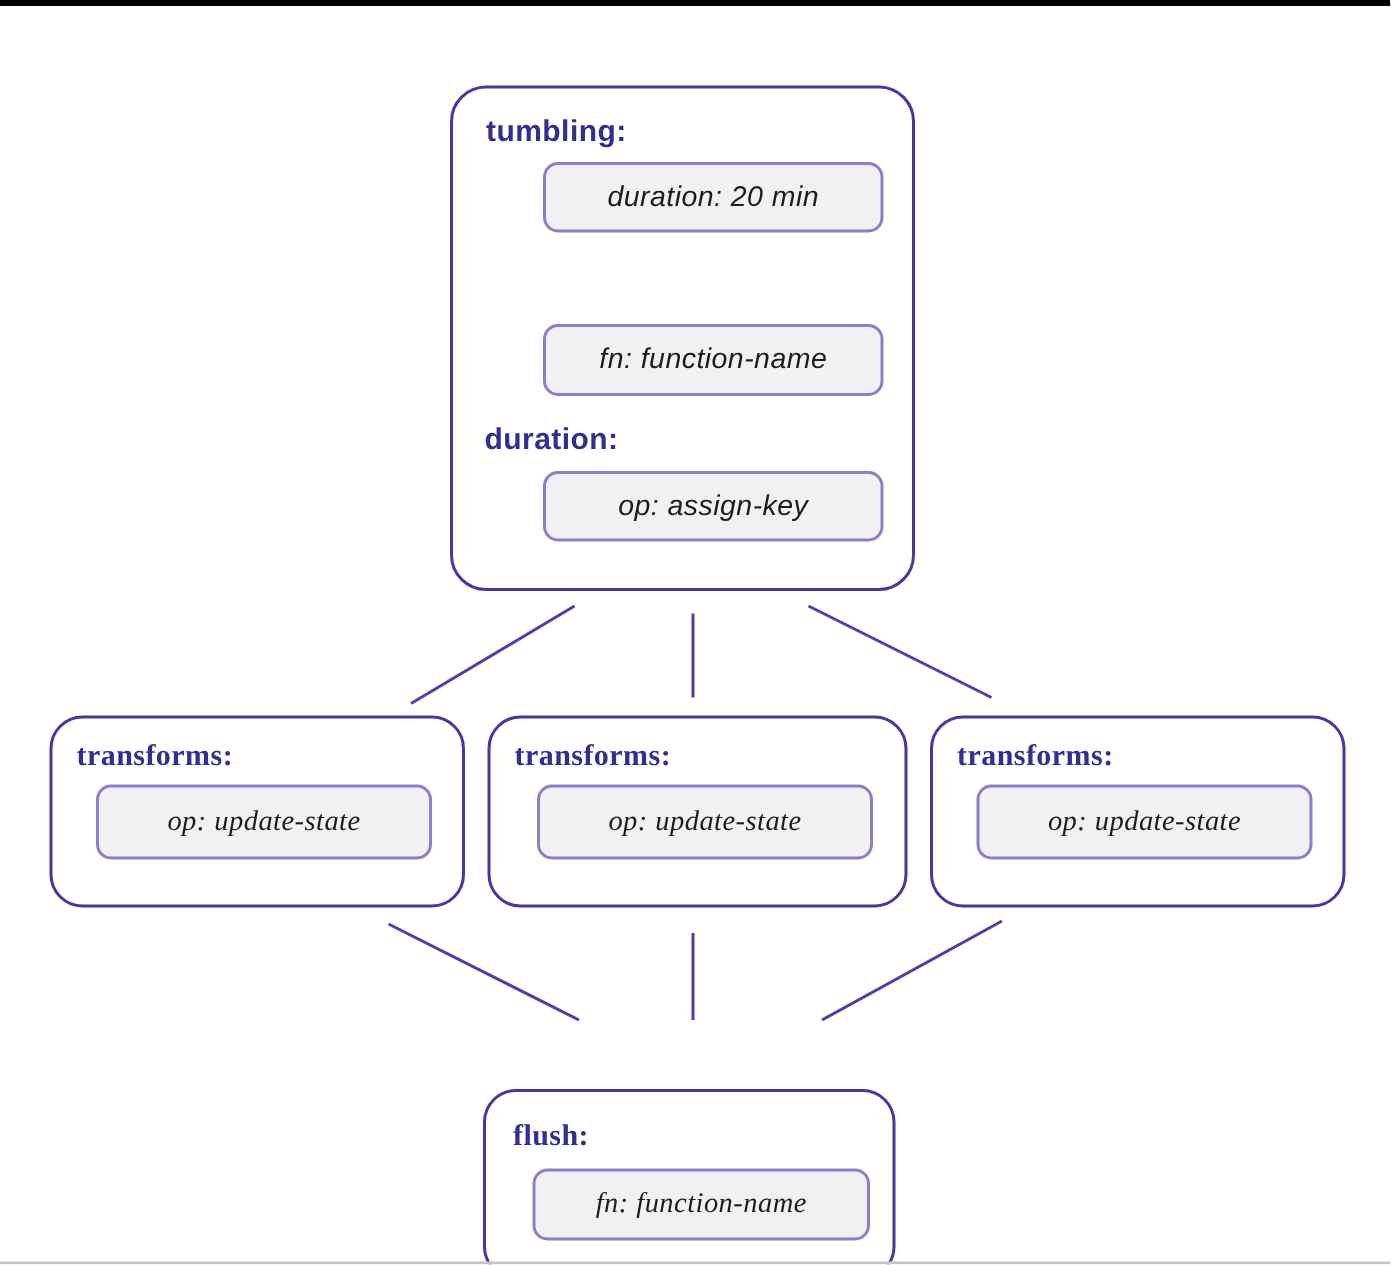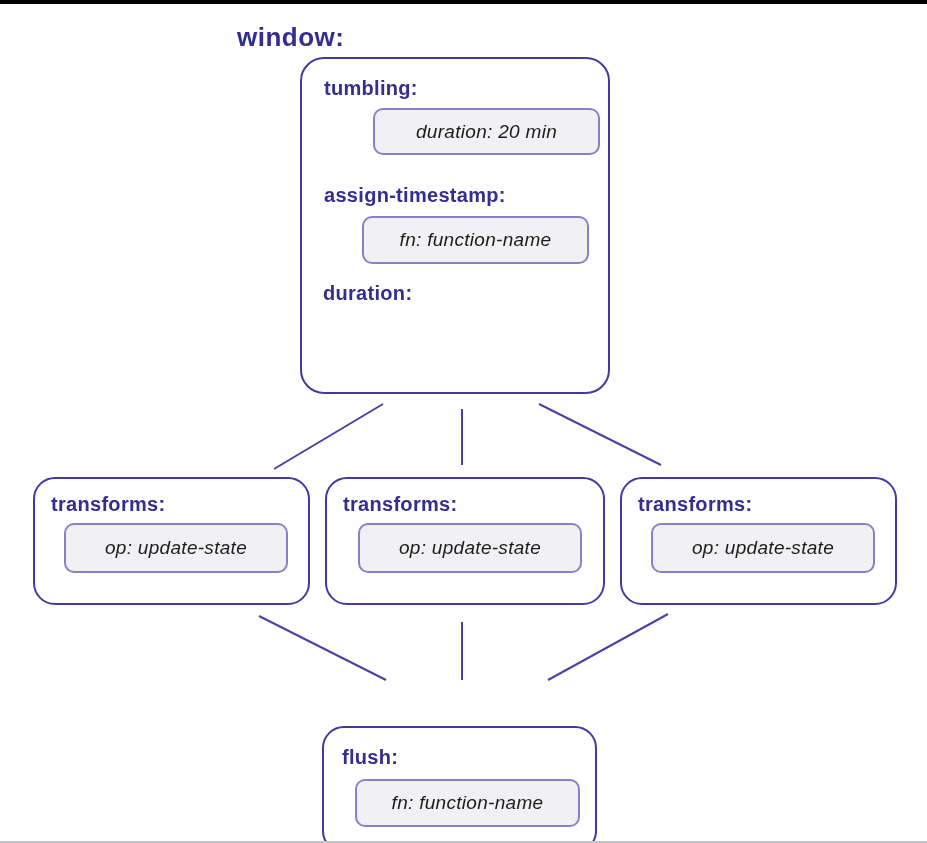--- a/index.html
+++ b/index.html
@@ -38,21 +38,21 @@
   }
   .connectors line.dark   { stroke: var(--connector-dark, #424242); stroke-width: 2; }
   .connectors line.purple { stroke: var(--connector-purple, #4c40a4); stroke-width: 2; }
   .node {
     position: absolute;
     box-sizing: border-box;
     border: 2px solid var(--node-border, #44399e);
     border-radius: 24px;
     background: #ffffff;
   }
-  .node.small { border-radius: 22px; }
+  .node.small { border-radius: 22px; font-family: Liberation Serif, serif; }
   .field-label {
     position: absolute;
     font-size: 20px;
     font-weight: 700;
     color: var(--label-text, #332e8f);
     letter-spacing: 0.3px;
     white-space: nowrap;
   }
   .value-box {
     position: absolute;
@@ -72,47 +72,48 @@
     white-space: nowrap;
   }
 </style>
 </head>
 <body>
 
 <div class="canvas">
 
   <div class="top-bar"></div>
 
-  <div class="title">window:</div>
 
   <svg class="connectors" width="927" height="843" viewBox="0 0 927 843" xmlns="http://www.w3.org/2000/svg">
 
     <line class="dark" x1="462" y1="154" x2="462" y2="179"></line>
     <line class="dark" x1="462" y1="264" x2="462" y2="310"></line>
     <line class="dark" x1="462" y1="361" x2="462" y2="388"></line>
 
     <line class="purple" x1="383" y1="404" x2="274" y2="469"></line>
     <line class="purple" x1="462" y1="409" x2="462" y2="465"></line>
     <line class="purple" x1="539" y1="404" x2="661" y2="465"></line>
 
     <line class="purple" x1="259" y1="616" x2="386" y2="680"></line>
     <line class="purple" x1="462" y1="622" x2="462" y2="680"></line>
     <line class="purple" x1="668" y1="614" x2="548" y2="680"></line>
   </svg>
 
   <div class="node" style="left:300px; top:57px; width:310px; height:337px;">
     <div class="field-label" style="left:22px; top:18px;">tumbling:</div>
-    <div class="value-box" style="left:60px; top:49px; width:227px; height:47px;margin-left:11px;">
+    <div class="value-box" style="left:60px; top:49px; width:227px; height:47px;">
       <span>duration: 20 min</span>
     </div>
-    <div class="field-label" style="left:22px; top:125px;">assign-timestamp:</div>
     <div class="value-box" style="left:60px; top:157px; width:227px; height:48px;">
       <span>fn: function-name</span>
     </div>
     <div class="field-label" style="left:21px; top:223px;">duration:</div>
+    <div class="value-box" style="left:60px; top:255px; width:227px; height:47px;">
+      <span>op: assign-key</span>
+    </div>
   </div>
 
   <div class="node small" style="left:33px; top:477px; width:277px; height:128px;">
     <div class="field-label" style="left:16px; top:14px;">transforms:</div>
     <div class="value-box" style="left:29px; top:44px; width:224px; height:50px;">
       <span>op: update-state</span>
     </div>
   </div>
 
   <div class="node small" style="left:325px; top:477px; width:280px; height:128px;">

